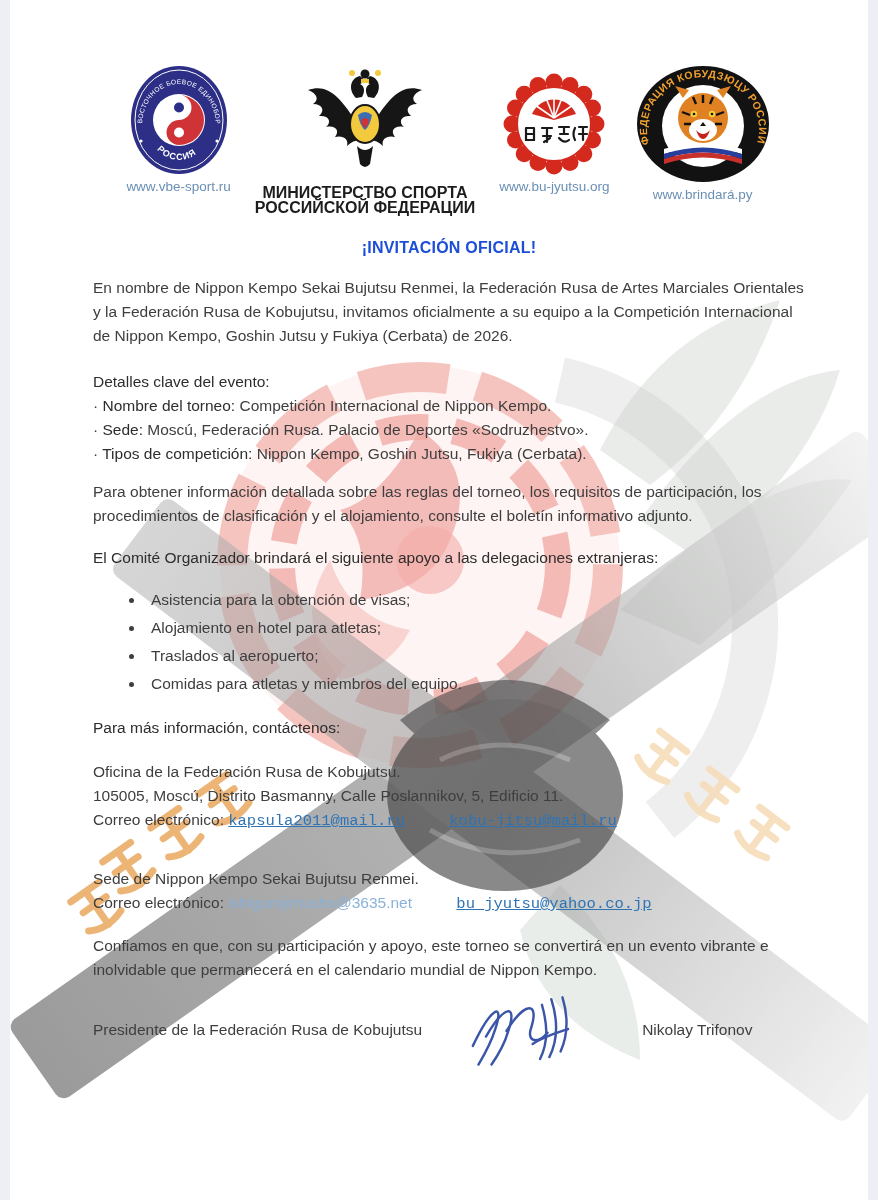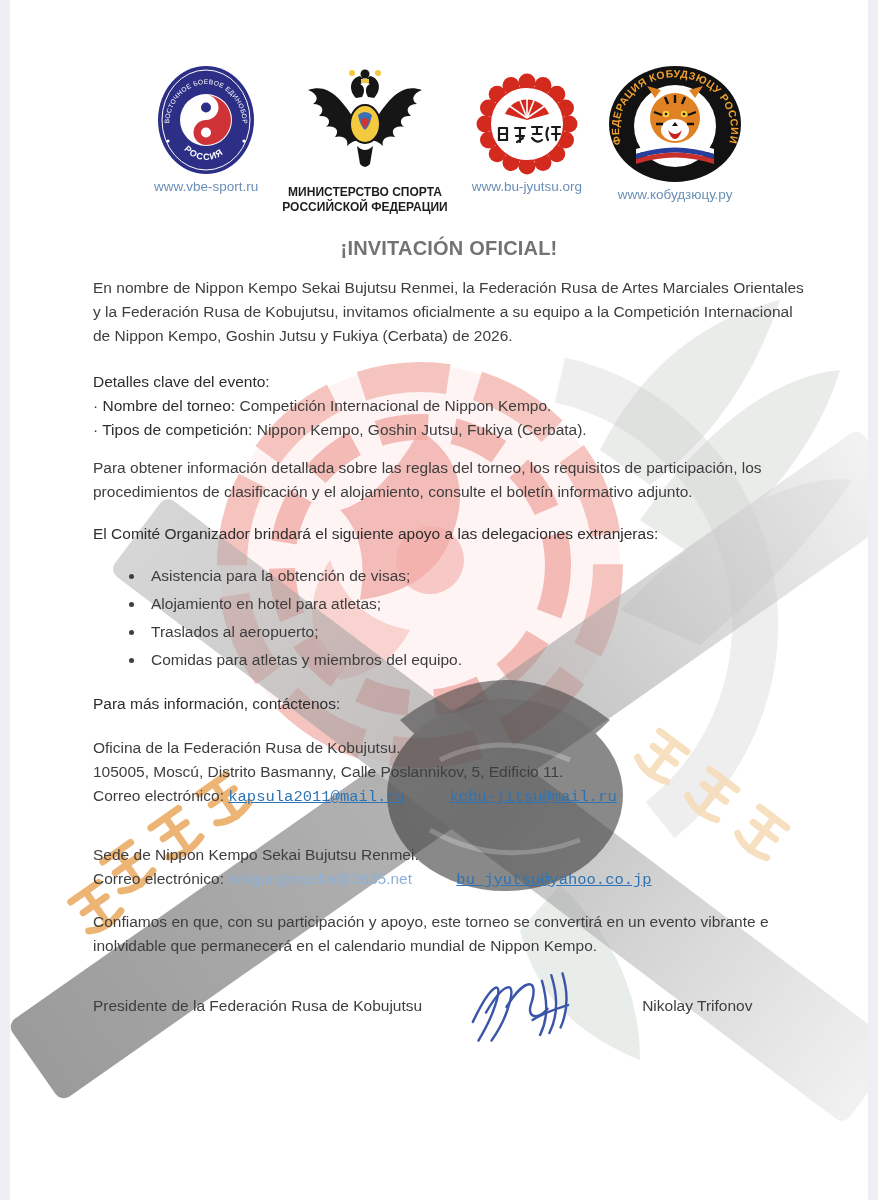--- a/index.html
+++ b/index.html
@@ -9,23 +9,23 @@
   }
   .edge{position:absolute;top:0;height:100%;width:10px;background:#edeff4;z-index:3;}
   .edge.left{left:0;}
   .edge.right{right:0;}
   .watermark{position:absolute;left:0;top:0;width:878px;height:1200px;z-index:0;pointer-events:none;}
   .page{position:relative;z-index:1;padding:64px 73px 0 93px;font-size:15.5px;line-height:24px;}
   
   .logos-row{display:flex;justify-content:center;align-items:flex-start;gap:24px;height:138px;margin:0 -40px;}
   .logo-block{display:flex;flex-direction:column;align-items:center;}
   .logo-caption{margin-top:3px;font-size:13.5px;color:#6a8fb5;line-height:16px;white-space:nowrap;}
-  .ministry-caption{margin-top:3px;font-size:12px;font-weight:bold;color:#1d1d1d;text-align:center;line-height:15px;white-space:nowrap;}
+  .ministry-caption{margin-top:3px;font-size:16px;font-weight:bold;color:#1d1d1d;text-align:center;line-height:15px;white-space:nowrap;}
   
-  .title{margin-top:34px;text-align:center;font-weight:bold;font-size:20px;color:#737373;letter-spacing:.2px;}
+  .title{margin-top:34px;text-align:center;font-weight:bold;font-size:16px;color:#1d4ed8;letter-spacing:.2px;}
   .intro{margin-top:16px;}
   .h-bold{font-weight:normal;color:#2d2d2d;}
   .details-heading{margin-top:22px;}
   .details-list{}
   .details-list .row{line-height:24px;}
   .exclaim{margin-top:12px;}
   .info{margin-top:14px;}
   .support-heading{margin-top:18px;}
   .support-list{margin:16px 0 0 0;padding-left:52px;}
   .support-list li{line-height:28px;padding-left:6px;}
@@ -217,34 +217,39 @@
         <circle cx="60" cy="50" r="3.2" fill="#f5d13c"></circle>
           <circle cx="78" cy="50" r="3.2" fill="#f5d13c"></circle>
         <circle cx="60" cy="50" r="1.3" fill="#111"></circle>
           <circle cx="78" cy="50" r="1.3" fill="#111"></circle>
         <path d="M69 58 l-3 4 h6 z" fill="#121212"></path>
         <path d="M62 66 q7 8 14 0 q-3 9 -7 9 q-4 0 -7 -9z" fill="#c8211b"></path>
         <text font-size="10.5" font-weight="bold" fill="#f0a030" font-family="Liberation Sans, sans-serif" letter-spacing=".5">
           <textPath href="#kobuRing" startOffset="1%">ФЕДЕРАЦИЯ КОБУДЗЮЦУ РОССИИ</textPath>
         </text>
       </svg>
-      <div class="logo-caption">www.кобудзюцу.ру</div>
+      <div class="logo-caption">www.brindará.ру</div>
     </div>
   </div>
 
   <div class="title">¡INVITACIÓN OFICIAL!</div>
 
   <div class="intro">En nombre de Nippon Kempo Sekai Bujutsu Renmei, la Federación Rusa de Artes Marciales Orientales y la Federación Rusa de Kobujutsu, invitamos oficialmente a su equipo a la Competición Internacional de Nippon Kempo, Goshin Jutsu y Fukiya (Cerbata) de 2026.</div>
 
   <div class="details-heading h-bold">Detalles clave del evento:</div>
   <div class="details-list">
     <div class="row">
       <span>·</span>
       <span class="h-bold">Nombre del torneo:</span>
       <span>Competición Internacional de Nippon Kempo.</span>
+    </div>
+    <div class="row">
+      <span>·</span>
+      <span class="h-bold">Sede:</span>
+      <span>Moscú, Federación Rusa. Palacio de Deportes «Sodruzhestvo».</span>
     </div>
     <div class="row">
       <span>·</span>
       <span class="h-bold">Tipos de competición:</span>
       <span>Nippon Kempo, Goshin Jutsu, Fukiya (Cerbata).</span>
     </div>
   </div>
 
   <div class="info">Para obtener información detallada sobre las reglas del torneo, los requisitos de participación, los procedimientos de clasificación y el alojamiento, consulte el boletín informativo adjunto.</div>
 

